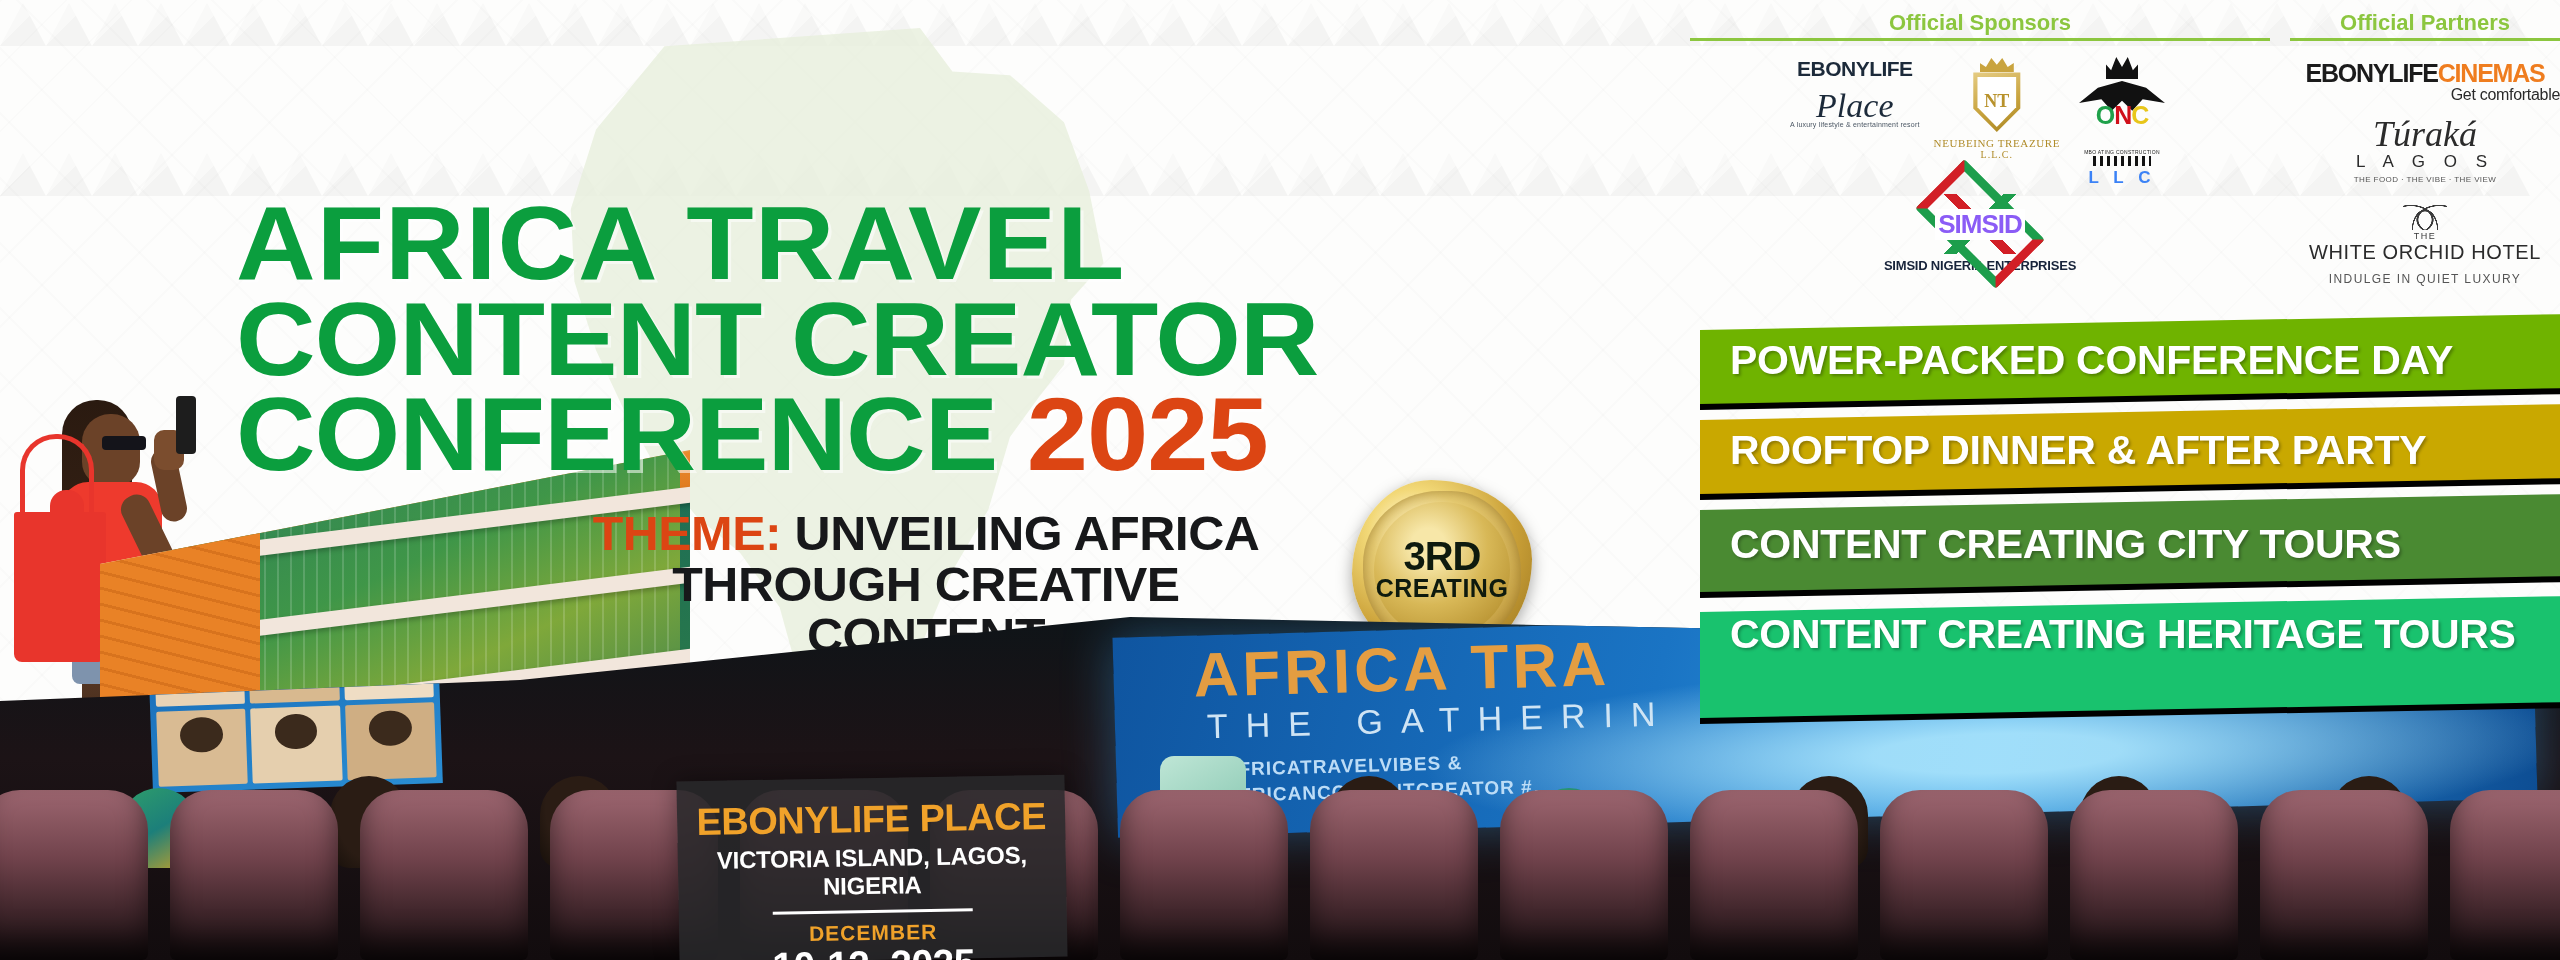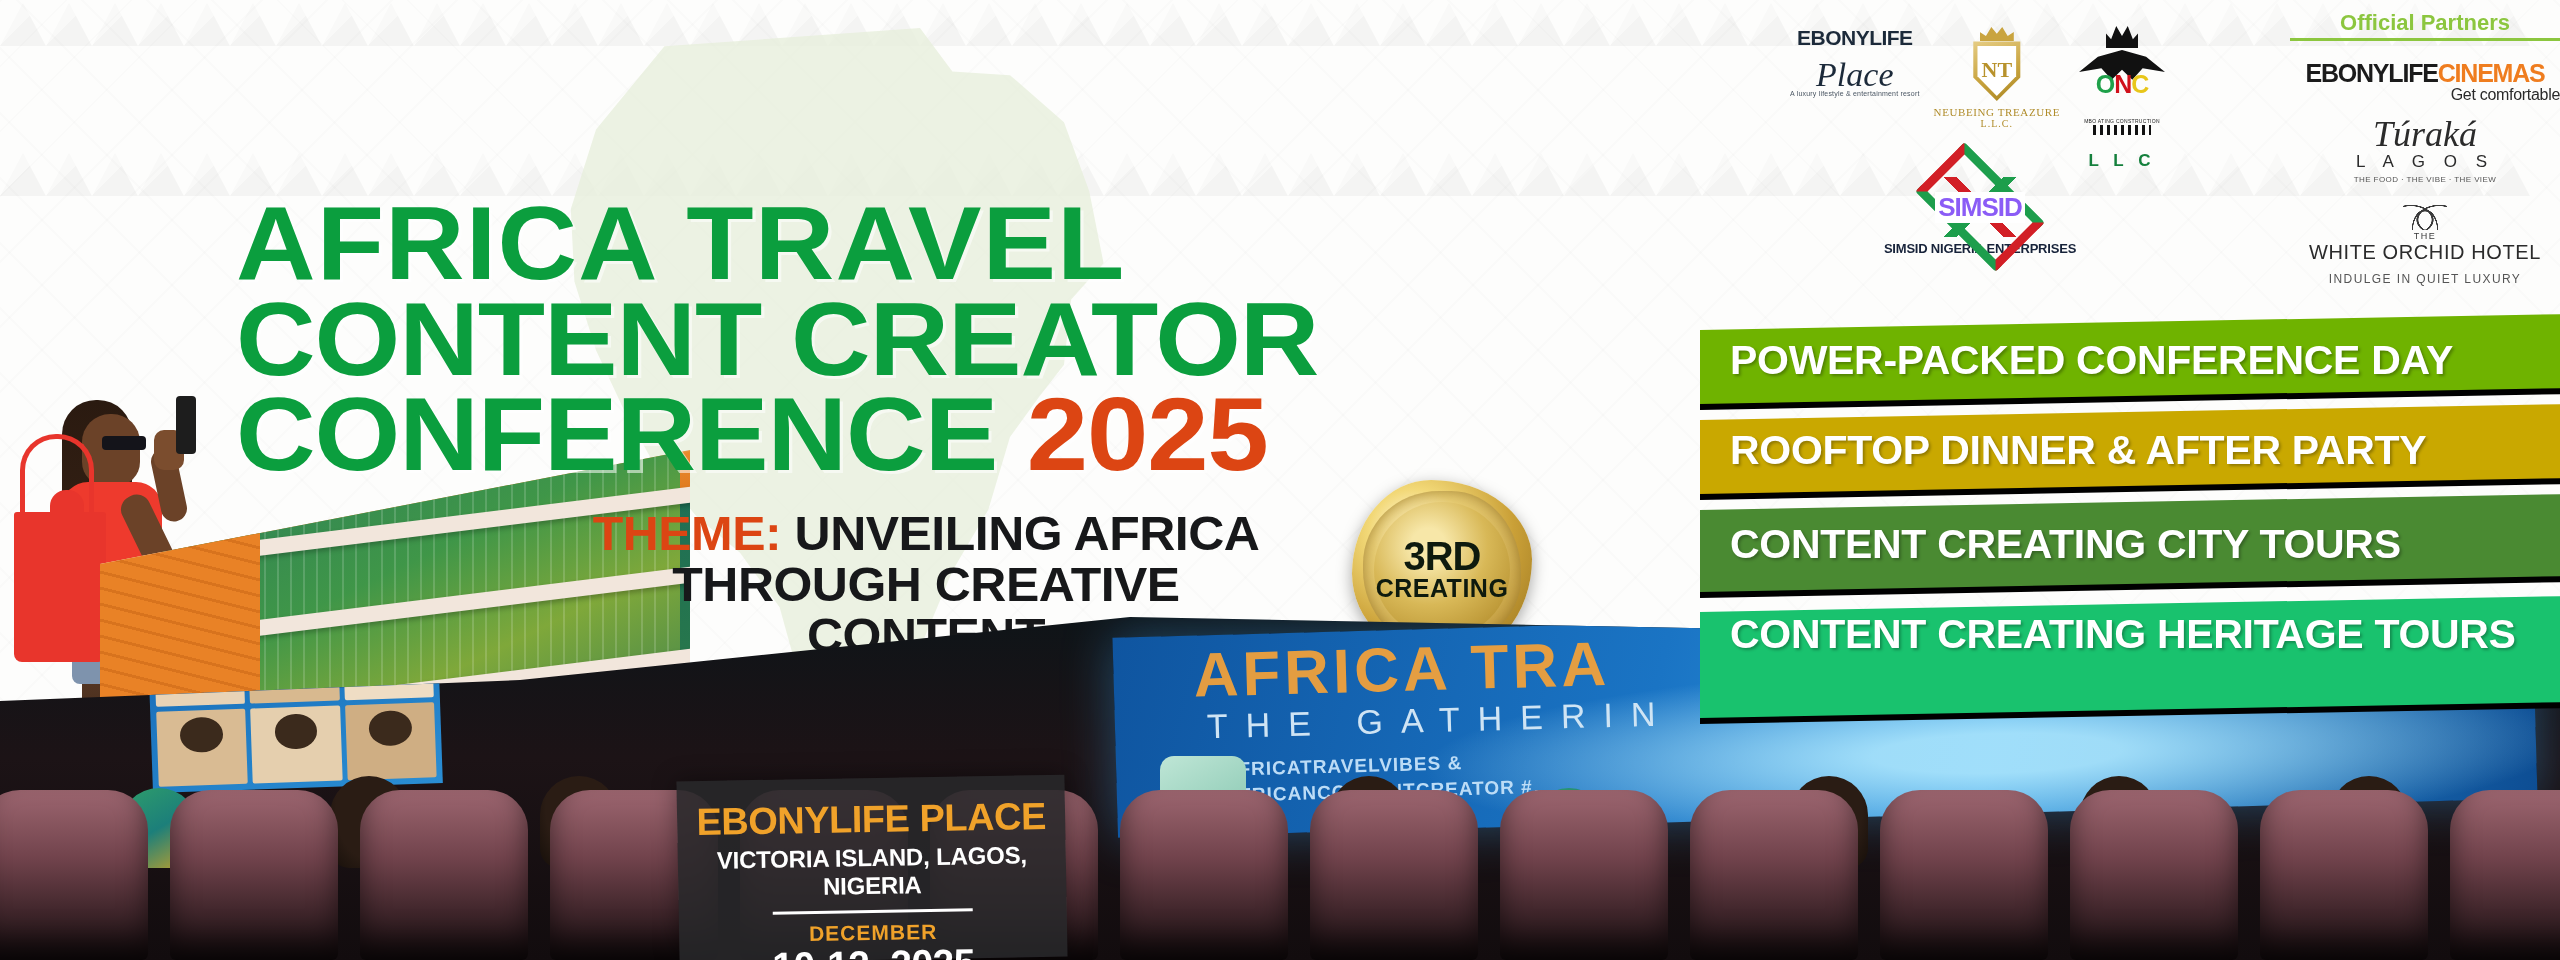--- a/index.html
+++ b/index.html
@@ -239,35 +239,35 @@
     width:56px; height:62px; margin:0 auto;
     background:linear-gradient(160deg,#e8d08a,#c9a43f 55%,#a8841f);
     clip-path:polygon(8% 4%, 92% 4%, 92% 62%, 50% 100%, 8% 62%);
     display:flex; align-items:center; justify-content:center;
     position:relative;
   }
   .nt-logo .shield:before {
     content:""; position:absolute; inset:5px;
     background:#fff; clip-path:polygon(8% 4%, 92% 4%, 92% 62%, 50% 100%, 8% 62%);
   }
-  .nt-logo .shield span { position:relative; z-index:2; font-family:"Liberation Serif", serif; font-size:22px; font-weight:700; color:#b8922c; }
+  .nt-logo .shield span { position:relative; z-index:2; font-family:"Liberation Serif", serif; font-size:18px; font-weight:700; color:#b8922c; }
   .nt-logo .crown { width:34px; height:15px; margin:0 auto -2px; background:#c9a43f; clip-path:polygon(0 100%,0 40%,18% 66%,34% 6%,50% 52%,66% 6%,82% 66%,100% 40%,100% 100%); }
   .nt-logo .nm { font-family:"Liberation Serif", serif; font-size:11px; color:#b08c2a; letter-spacing:.6px; margin-top:5px; }
   .nt-logo .nm2{ font-family:"Liberation Serif", serif; font-size:10px; color:#b08c2a; letter-spacing:1px;}
 
   .onc-logo { position:relative; width:96px; }
   .onc-logo .crown2 { width:32px; height:22px; margin:0 auto; background:#111; clip-path:polygon(0 100%,0 34%,16% 60%,32% 0,50% 46%,68% 0,84% 60%,100% 34%,100% 100%); }
   .onc-logo .eagle  { width:86px; height:38px; margin:2px auto 0; background:#111; clip-path:polygon(50% 0,78% 18%,100% 58%,74% 48%,62% 78%,50% 52%,38% 78%,26% 48%,0 58%,22% 18%); }
   .onc-logo .lt { position:absolute; left:0; right:0; top:44px; font-size:25px; font-weight:800; letter-spacing:-1px;}
   .onc-logo .lt b:nth-child(1){color:#1fa14a;}
   .onc-logo .lt b:nth-child(2){color:#d0101a;}
   .onc-logo .lt b:nth-child(3){color:#e8c61a;}
   .onc-logo .mc { font-size:5px; color:#222; letter-spacing:.3px; margin-top:30px;}
   .onc-logo .sky{ width:58px;height:10px;margin:1px auto 0;background:repeating-linear-gradient(90deg,#111 0 3px,transparent 3px 7px);}
-  .onc-logo .llc{ font-size:17px; font-weight:700; letter-spacing:5px; color:#15803d; margin-top:16px;}
+  .onc-logo .llc{ font-size:17px; font-weight:700; letter-spacing:5px; color:#3b82f6; margin-top:2px;}
 
   .simsid .dia {
     width:104px; height:60px; margin:0 auto; position:relative;
     background:
       linear-gradient(135deg, transparent 46%, #1d9e4c 46% 54%, transparent 54%),
       linear-gradient(45deg, transparent 46%, #d21f26 46% 54%, transparent 54%);
     display:flex; align-items:center; justify-content:center;
   }
   .simsid .dia:before{
     content:""; position:absolute; left:50%; top:50%; width:96px;height:52px;
@@ -535,20 +535,21 @@
     <div class="v1">EBONYLIFE PLACE</div>
     <div class="v2">VICTORIA ISLAND, LAGOS, NIGERIA</div>
     <hr>
     <div class="v3">DECEMBER</div>
     <div class="v4">10-12, 2025</div>
   </div>
 
   <div class="logos-area">
 
     <div class="sponsors-col">
+      <div class="lg-head">Official Sponsors</div>
       <div class="sp-row">
 
         <div class="logo ebonylife-place">
           <div class="e1">EBONYLIFE</div>
           <div class="e2">Place</div>
           <div class="e3">A luxury lifestyle &amp; entertainment resort</div>
         </div>
 
         <div class="logo nt-logo">
           <div class="crown"></div>

